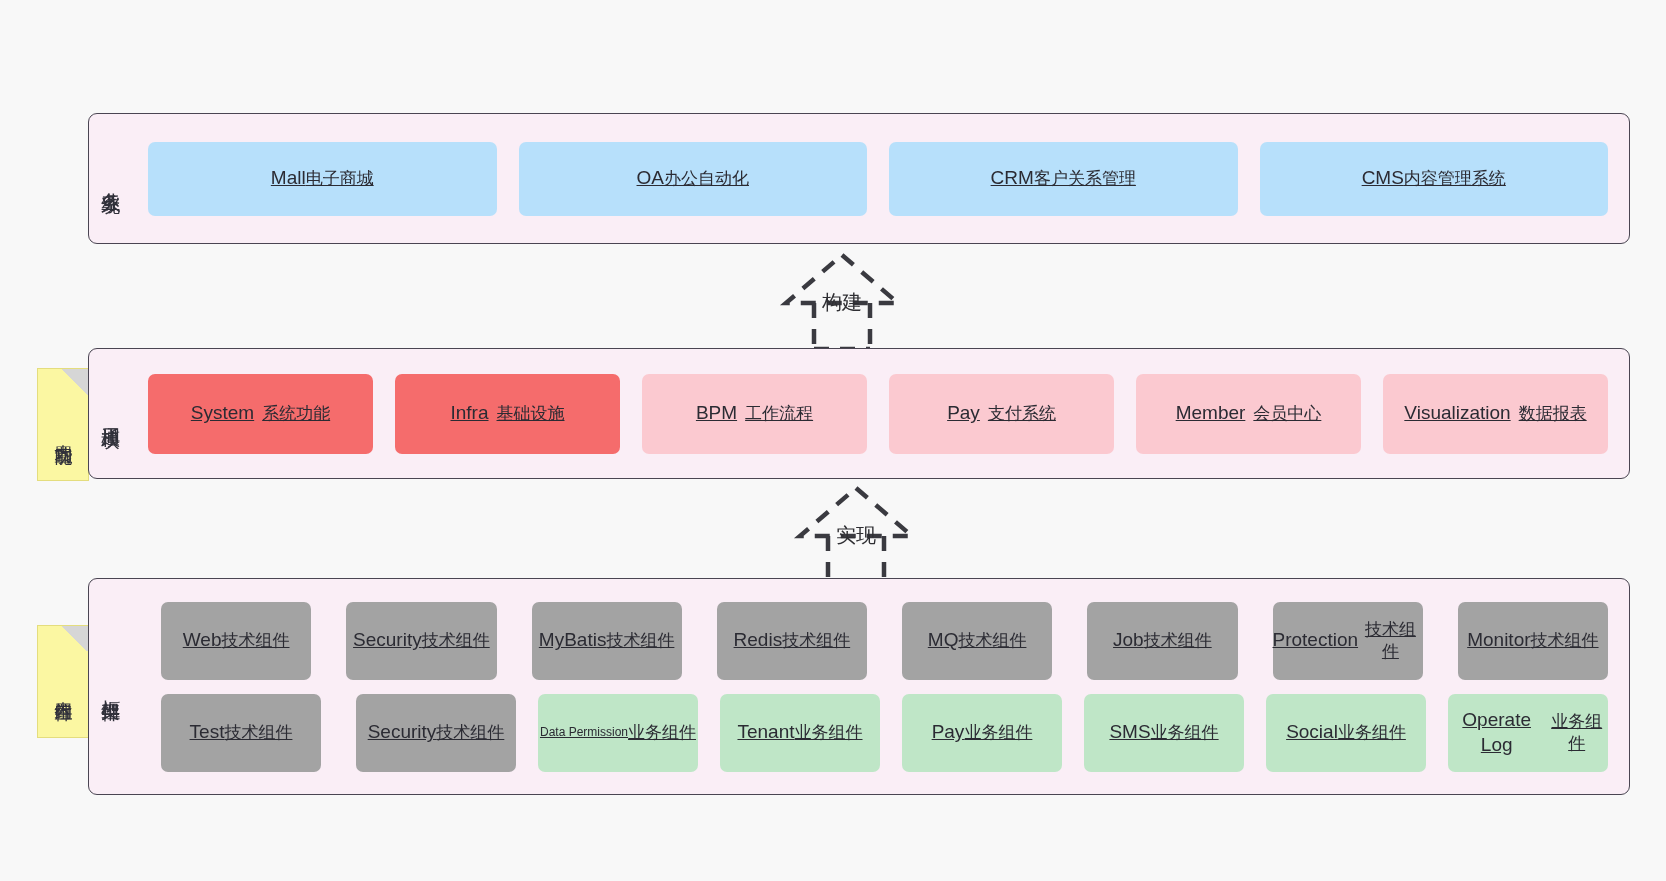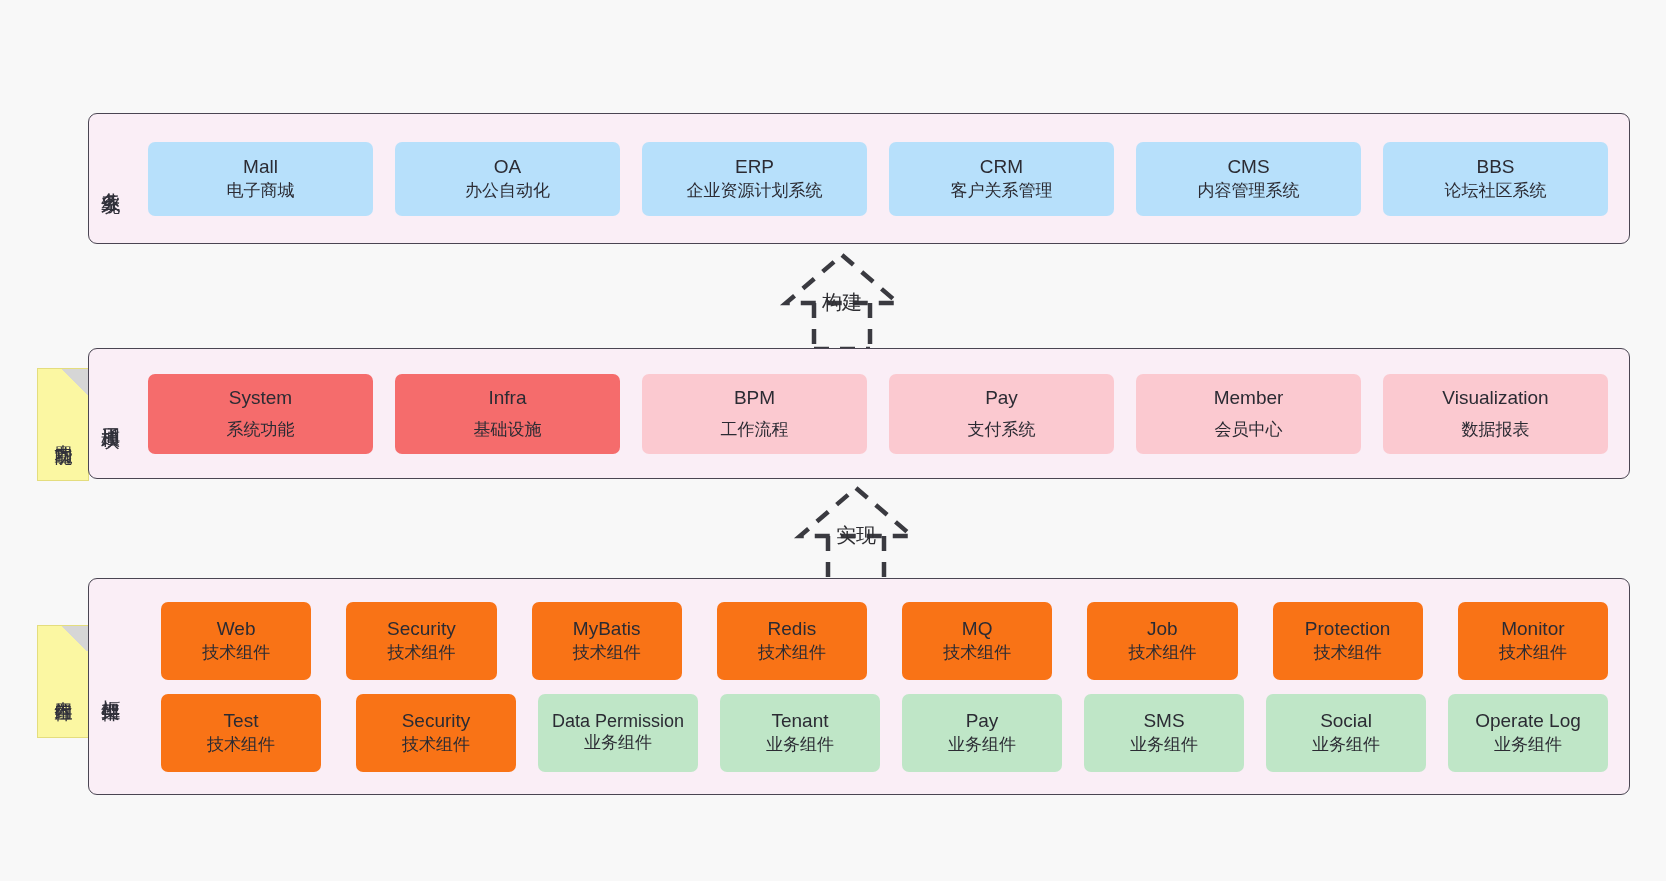--- a/index.html
+++ b/index.html
@@ -58,40 +58,41 @@
     padding:10px 10px 10px 4px;
   }
   .cardrow{display:flex;width:100%;align-items:stretch;}
 
   .card{
     box-sizing:border-box;
     flex:1 1 0;
     margin:0 11px;
     border-radius:7px;
     display:flex;
-    flex-direction:column;
+    flex-direction:row;
     align-items:center;
     justify-content:center;
     text-align:center;
     color:#2b2b33;
     line-height:1.28;
+    text-decoration:underline;
   }
   .sec-business .card{height:74px;}
   .sec-common   .card{height:80px;gap:8px;}
   .sec-framework .card{height:78px;}
 
   .card .t1{font-size:19px;}
   .card .t2{font-size:17px;}
-  .card.three .t1{font-size:18px;line-height:1.2;}
+  .card.three .t1{font-size:12px;line-height:1.2;}
 
   
   .c-blue      {background:#b7e0fb;}
   .c-red       {background:#f56c6c;}
   .c-pink      {background:#fbc9d0;}
-  .c-green     {background:#f97316;margin-left:24px;}
+  .c-green     {background:#a3a3a3;margin-left:24px;}
   .c-greenlight{background:#bfe6c7;}
 
   
   .note{
     position:absolute;
     box-sizing:border-box;
     background:#fbf7a2;
     border:1px solid #e4dd7e;
     display:flex;
     align-items:center;
@@ -142,34 +143,26 @@
 
       <div class="card c-blue">
         <span class="t1">Mall</span>
         <span class="t2">电子商城</span>
       </div>
       <div class="card c-blue">
         <span class="t1">OA</span>
         <span class="t2">办公自动化</span>
       </div>
       <div class="card c-blue">
-        <span class="t1">ERP</span>
-        <span class="t2">企业资源计划系统</span>
-      </div>
-      <div class="card c-blue">
         <span class="t1">CRM</span>
         <span class="t2">客户关系管理</span>
       </div>
       <div class="card c-blue">
         <span class="t1">CMS</span>
         <span class="t2">内容管理系统</span>
-      </div>
-      <div class="card c-blue">
-        <span class="t1">BBS</span>
-        <span class="t2">论坛社区系统</span>
       </div>
 
     </div>
   </div>
 
   <div class="connector conn-build">
     <svg width="180" height="100" viewBox="0 0 180 100">
       <path d="M90 2 L146 50 L34 50 Z" fill="none" stroke="#3a3a40" stroke-width="4.5" stroke-dasharray="15,11" stroke-linecap="butt"></path>
       <path d="M62 50 L62 98" fill="none" stroke="#3a3a40" stroke-width="4.5" stroke-dasharray="15,11"></path>
       <path d="M118 50 L118 98" fill="none" stroke="#3a3a40" stroke-width="4.5" stroke-dasharray="15,11"></path>

